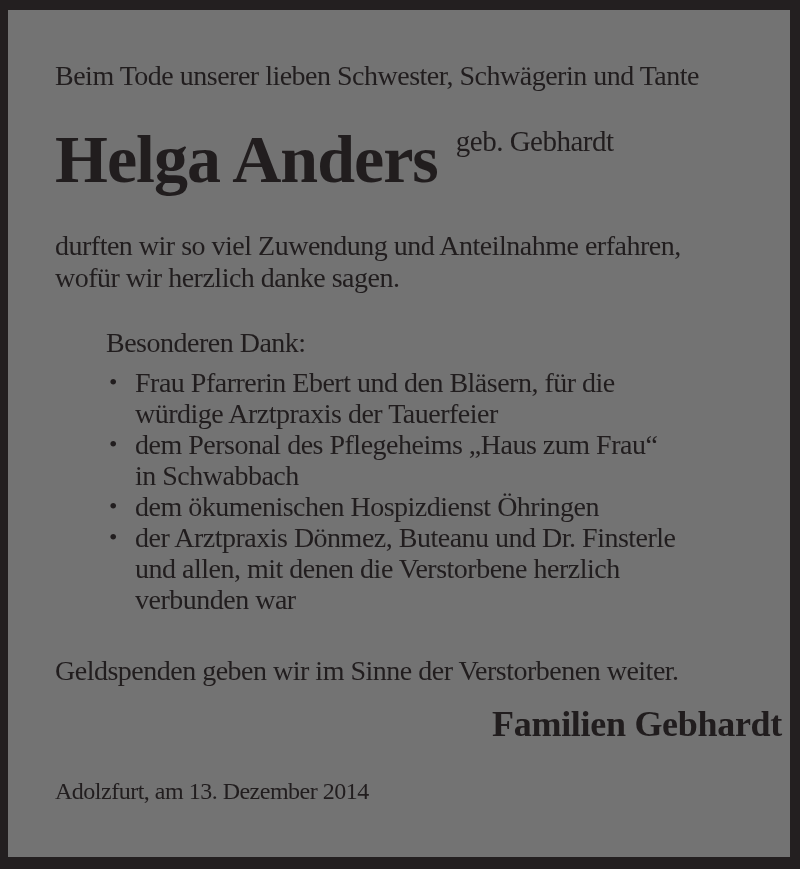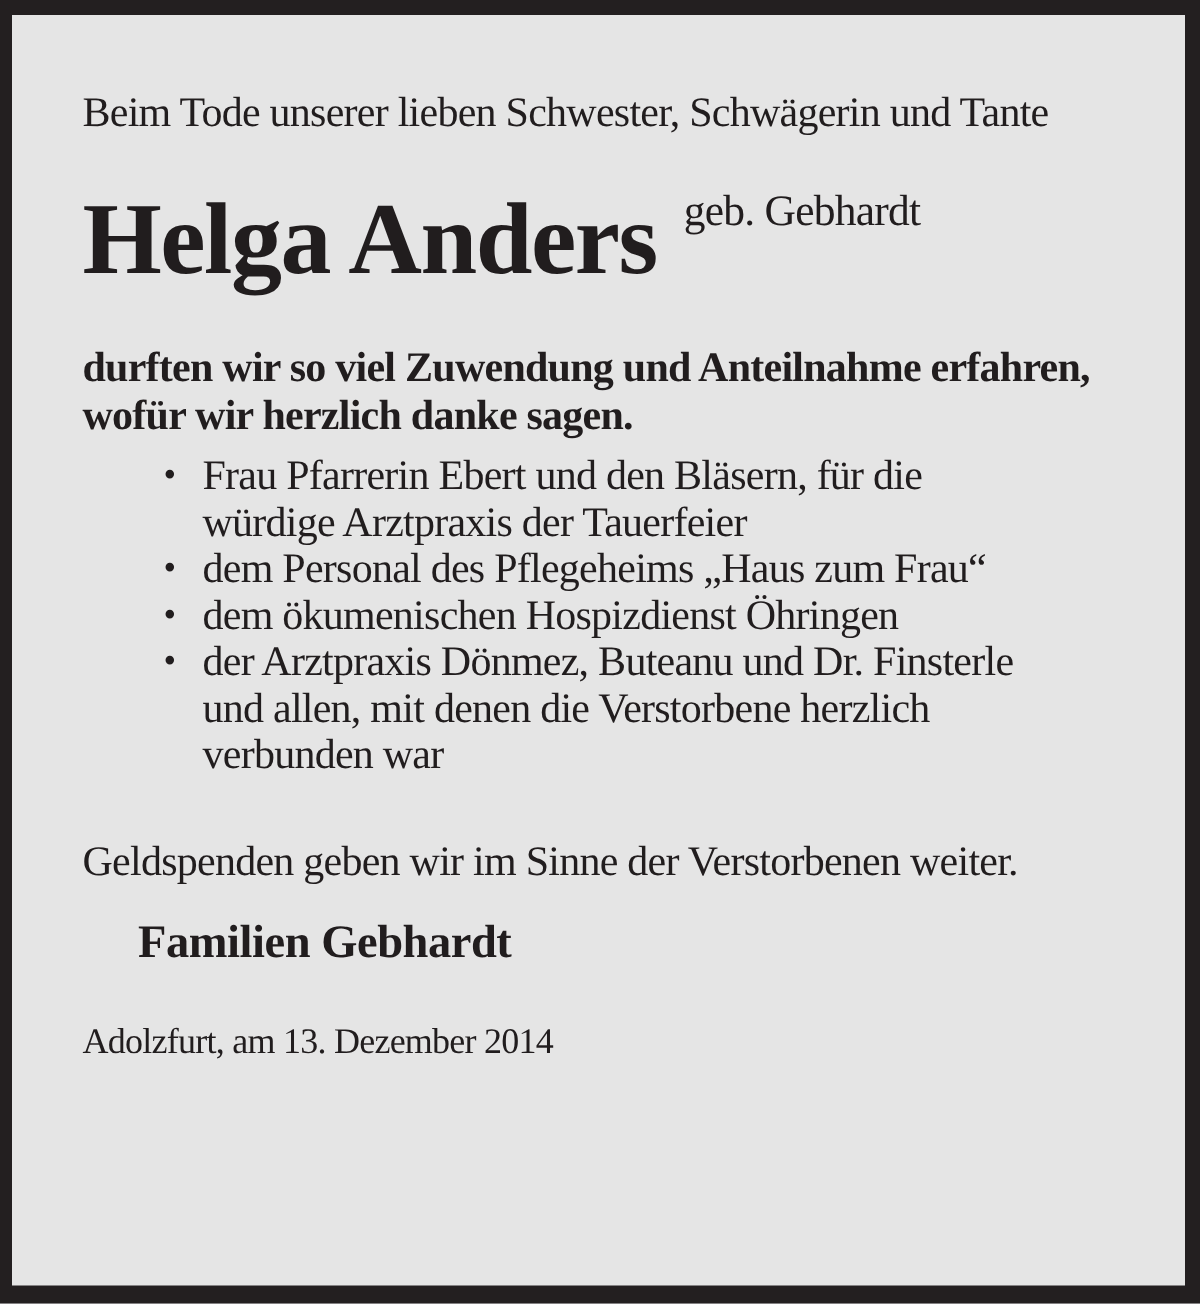--- a/index.html
+++ b/index.html
@@ -14,21 +14,21 @@
     font-family: "Liberation Serif", "DejaVu Serif", serif;
     color: #211d1e;
     overflow: hidden;
   }
   .sheet {
     position: absolute;
     left: 8px;
     top: 10px;
     right: 10px;
     bottom: 12px;
-    background: #e5e5e5;
+    background: #737373;
   }
   .content {
     padding: 0 45px 0 47px;
   }
   p, ul, li, div.line { margin: 0; padding: 0; }
 
   .intro {
     margin-top: 50px;
     font-size: 28px;
     line-height: 32px;
@@ -51,21 +51,20 @@
     font-size: 29px;
     line-height: 32px;
     letter-spacing: -0.5px;
     white-space: nowrap;
   }
   .bodytext {
     margin-top: 37px;
     font-size: 28px;
     line-height: 32px;
     letter-spacing: -0.5px;
-    font-weight: bold;
   }
   .thanks-heading {
     margin-top: 33px;
     margin-left: 51px;
     font-size: 28px;
     line-height: 32px;
     letter-spacing: -0.5px;
   }
   .thanks-list {
     list-style: none;
@@ -89,24 +88,24 @@
   }
   .li-text { flex: 1; }
   .donation {
     margin-top: 40px;
     font-size: 28px;
     line-height: 32px;
     letter-spacing: -0.5px;
   }
   .family {
     margin-top: 21px;
-    font-size: 31px;
+    font-size: 36px;
     line-height: 32px;
     font-weight: bold;
-    text-align: left;
+    text-align: right;
     position: relative;
     left: 37px;
     letter-spacing: -0.3px;
   }
   .dateline {
     margin-top: 35px;
     font-size: 24px;
     line-height: 32px;
     letter-spacing: -0.5px;
   }
@@ -122,33 +121,35 @@
     <div class="name-row">
       <span class="name">Helga Anders</span>
       <span class="maiden">geb. Gebhardt</span>
     </div>
 
     <div class="bodytext">
       <div class="line">durften wir so viel Zuwendung und Anteilnahme erfahren,</div>
       <div class="line">wofür wir herzlich danke sagen.</div>
     </div>
 
+    <p class="thanks-heading">Besonderen Dank:</p>
 
     <ul class="thanks-list">
       <li>
         <span class="bullet">•</span>
         <div class="li-text">
           <div class="line">Frau Pfarrerin Ebert und den Bläsern, für die</div>
           <div class="line">würdige Arztpraxis der Tauerfeier</div>
         </div>
       </li>
       <li>
         <span class="bullet">•</span>
         <div class="li-text">
           <div class="line">dem Personal des Pflegeheims „Haus zum Frau“</div>
+          <div class="line">in Schwabbach</div>
         </div>
       </li>
       <li>
         <span class="bullet">•</span>
         <div class="li-text">
           <div class="line">dem ökumenischen Hospizdienst Öhringen</div>
         </div>
       </li>
       <li>
         <span class="bullet">•</span>

